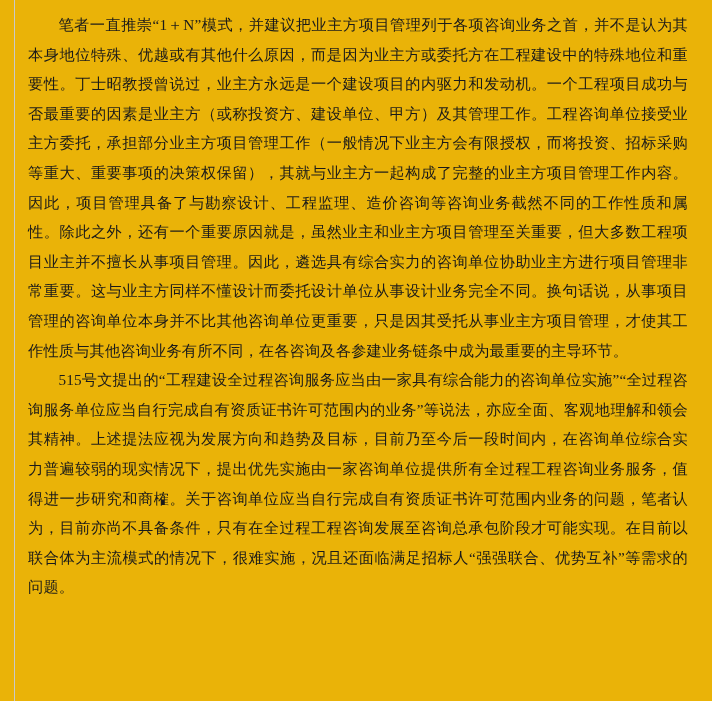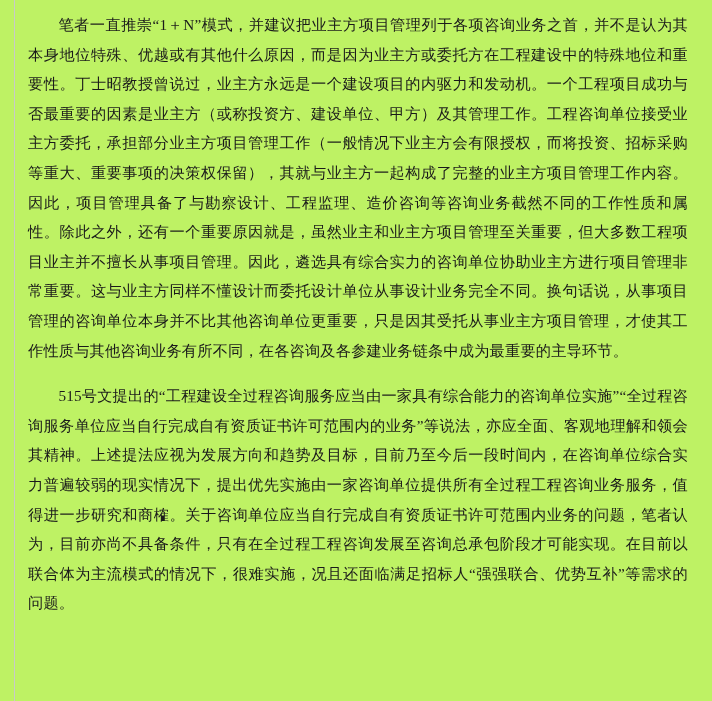--- a/index.html
+++ b/index.html
@@ -11,21 +11,21 @@
     height: 701px;
     background: #ffffff;
     font-family: "Liberation Serif", "DejaVu Serif", serif;
     overflow: hidden;
   }
   #page {
     position: relative;
     width: 712px;
     height: 701px;
     box-sizing: border-box;
-    background: #bef264;
+    background: #eab308;
   }
   
   #left-rule {
     position: absolute;
     left: 14px;
     top: 0;
     width: 1px;
     height: 701px;
     background: #c9c9c9;
   }
@@ -40,21 +40,21 @@
     text-indent: 2em;
     font-size: 15.2px;
     line-height: 29.6px;
     color: #1a1a1a;
     text-align: justify;
     text-justify: inter-ideograph;
     letter-spacing: 0.2px;
     font-family: "Liberation Serif", "DejaVu Serif", serif;
   }
   .para + .para {
-    margin-top: 16px;
+    margin-top: 0px;
   }
 </style>
 </head>
 <body>
 
 <div id="page">
   <div id="left-rule"></div>
   <div id="content">
     <p class="para">笔者一直推崇“1＋N”模式，并建议把业主方项目管理列于各项咨询业务之首，并不是认为其本身地位特殊、优越或有其他什么原因，而是因为业主方或委托方在工程建设中的特殊地位和重要性。丁士昭教授曾说过，业主方永远是一个建设项目的内驱力和发动机。一个工程项目成功与否最重要的因素是业主方（或称投资方、建设单位、甲方）及其管理工作。工程咨询单位接受业主方委托，承担部分业主方项目管理工作（一般情况下业主方会有限授权，而将投资、招标采购等重大、重要事项的决策权保留），其就与业主方一起构成了完整的业主方项目管理工作内容。因此，项目管理具备了与勘察设计、工程监理、造价咨询等咨询业务截然不同的工作性质和属性。除此之外，还有一个重要原因就是，虽然业主和业主方项目管理至关重要，但大多数工程项目业主并不擅长从事项目管理。因此，遴选具有综合实力的咨询单位协助业主方进行项目管理非常重要。这与业主方同样不懂设计而委托设计单位从事设计业务完全不同。换句话说，从事项目管理的咨询单位本身并不比其他咨询单位更重要，只是因其受托从事业主方项目管理，才使其工作性质与其他咨询业务有所不同，在各咨询及各参建业务链条中成为最重要的主导环节。</p>
     <p class="para">515号文提出的“工程建设全过程咨询服务应当由一家具有综合能力的咨询单位实施”“全过程咨询服务单位应当自行完成自有资质证书许可范围内的业务”等说法，亦应全面、客观地理解和领会其精神。上述提法应视为发展方向和趋势及目标，目前乃至今后一段时间内，在咨询单位综合实力普遍较弱的现实情况下，提出优先实施由一家咨询单位提供所有全过程工程咨询业务服务，值得进一步研究和商榷。关于咨询单位应当自行完成自有资质证书许可范围内业务的问题，笔者认为，目前亦尚不具备条件，只有在全过程工程咨询发展至咨询总承包阶段才可能实现。在目前以联合体为主流模式的情况下，很难实施，况且还面临满足招标人“强强联合、优势互补”等需求的问题。</p>

